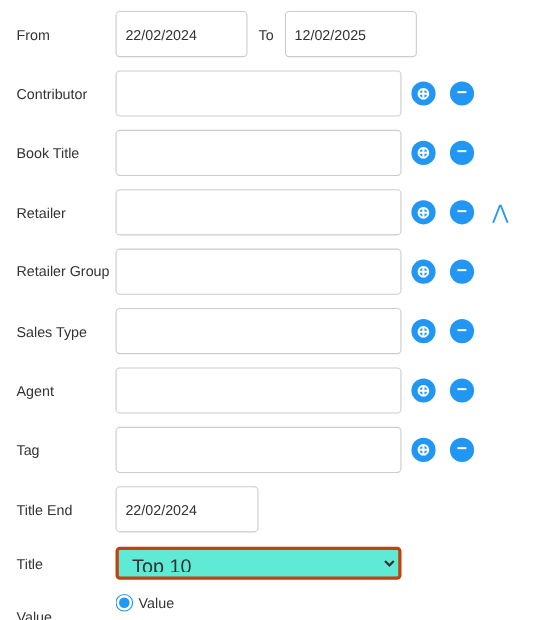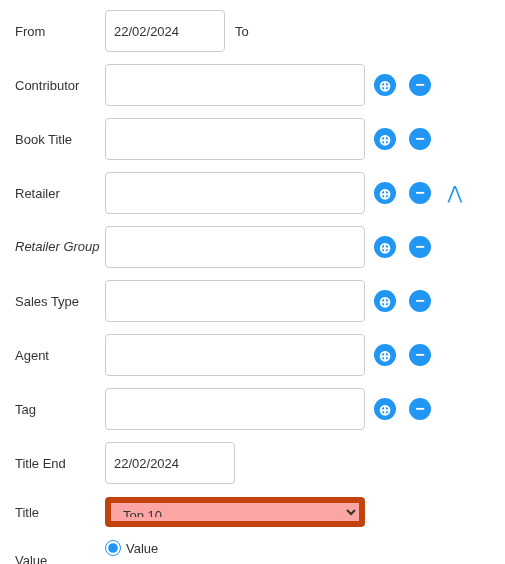--- a/index.html
+++ b/index.html
@@ -19,21 +19,20 @@
       min-height: 32px;
     }
     .form-label {
       width: 90px;
       font-size: 13px;
       color: #333;
       flex-shrink: 0;
     }
     .form-label.two-line {
       line-height: 1.3;
-      font-style: italic;
     }
     .form-input {
       border: 1px solid #ccc;
       border-radius: 4px;
       padding: 4px 8px;
       font-size: 13px;
       height: 42px;
       color: #333;
       outline: none;
     }
@@ -81,26 +80,26 @@
       height: 22px;
       display: inline-flex;
       align-items: center;
       justify-content: center;
       color: #2196F3;
       font-size: 18px;
     }
     .filter-select {
       width: 260px;
       height: 30px;
-      border: 6px solid #c2410c;
+      border: 3px solid #c2410c;
       border-radius: 4px;
       padding: 4px 8px;
-      font-size: 13px;
-      color: #333;
-      background: #fca5a5;
+      font-size: 18px;
+      color: #333;
+      background: #5eead4;
       outline: none;
     }
     .radio-group {
       display: flex;
       align-items: center;
       gap: 8px;
       flex-direction: column;
     }
     .radio-label {
       display: flex;
@@ -120,20 +119,21 @@
       align-items: center;
     }
   </style>
 </head>
 <body>
 
 <div class="form-row">
   <div class="form-label">From</div>
   <input class="form-input date-input" type="text" value="22/02/2024" style="">
   <span class="to-label">To</span>
+  <input class="form-input date-input" type="text" value="12/02/2025" style="">
 </div>
 
 <div class="form-row">
   <div class="form-label">Contributor</div>
   <input class="form-input text-input" type="text" style="">
   <div class="icons-group">
     <button class="icon-btn">
       <span class="icon-circle">⊕</span>
     </button>
     <button class="icon-btn">

